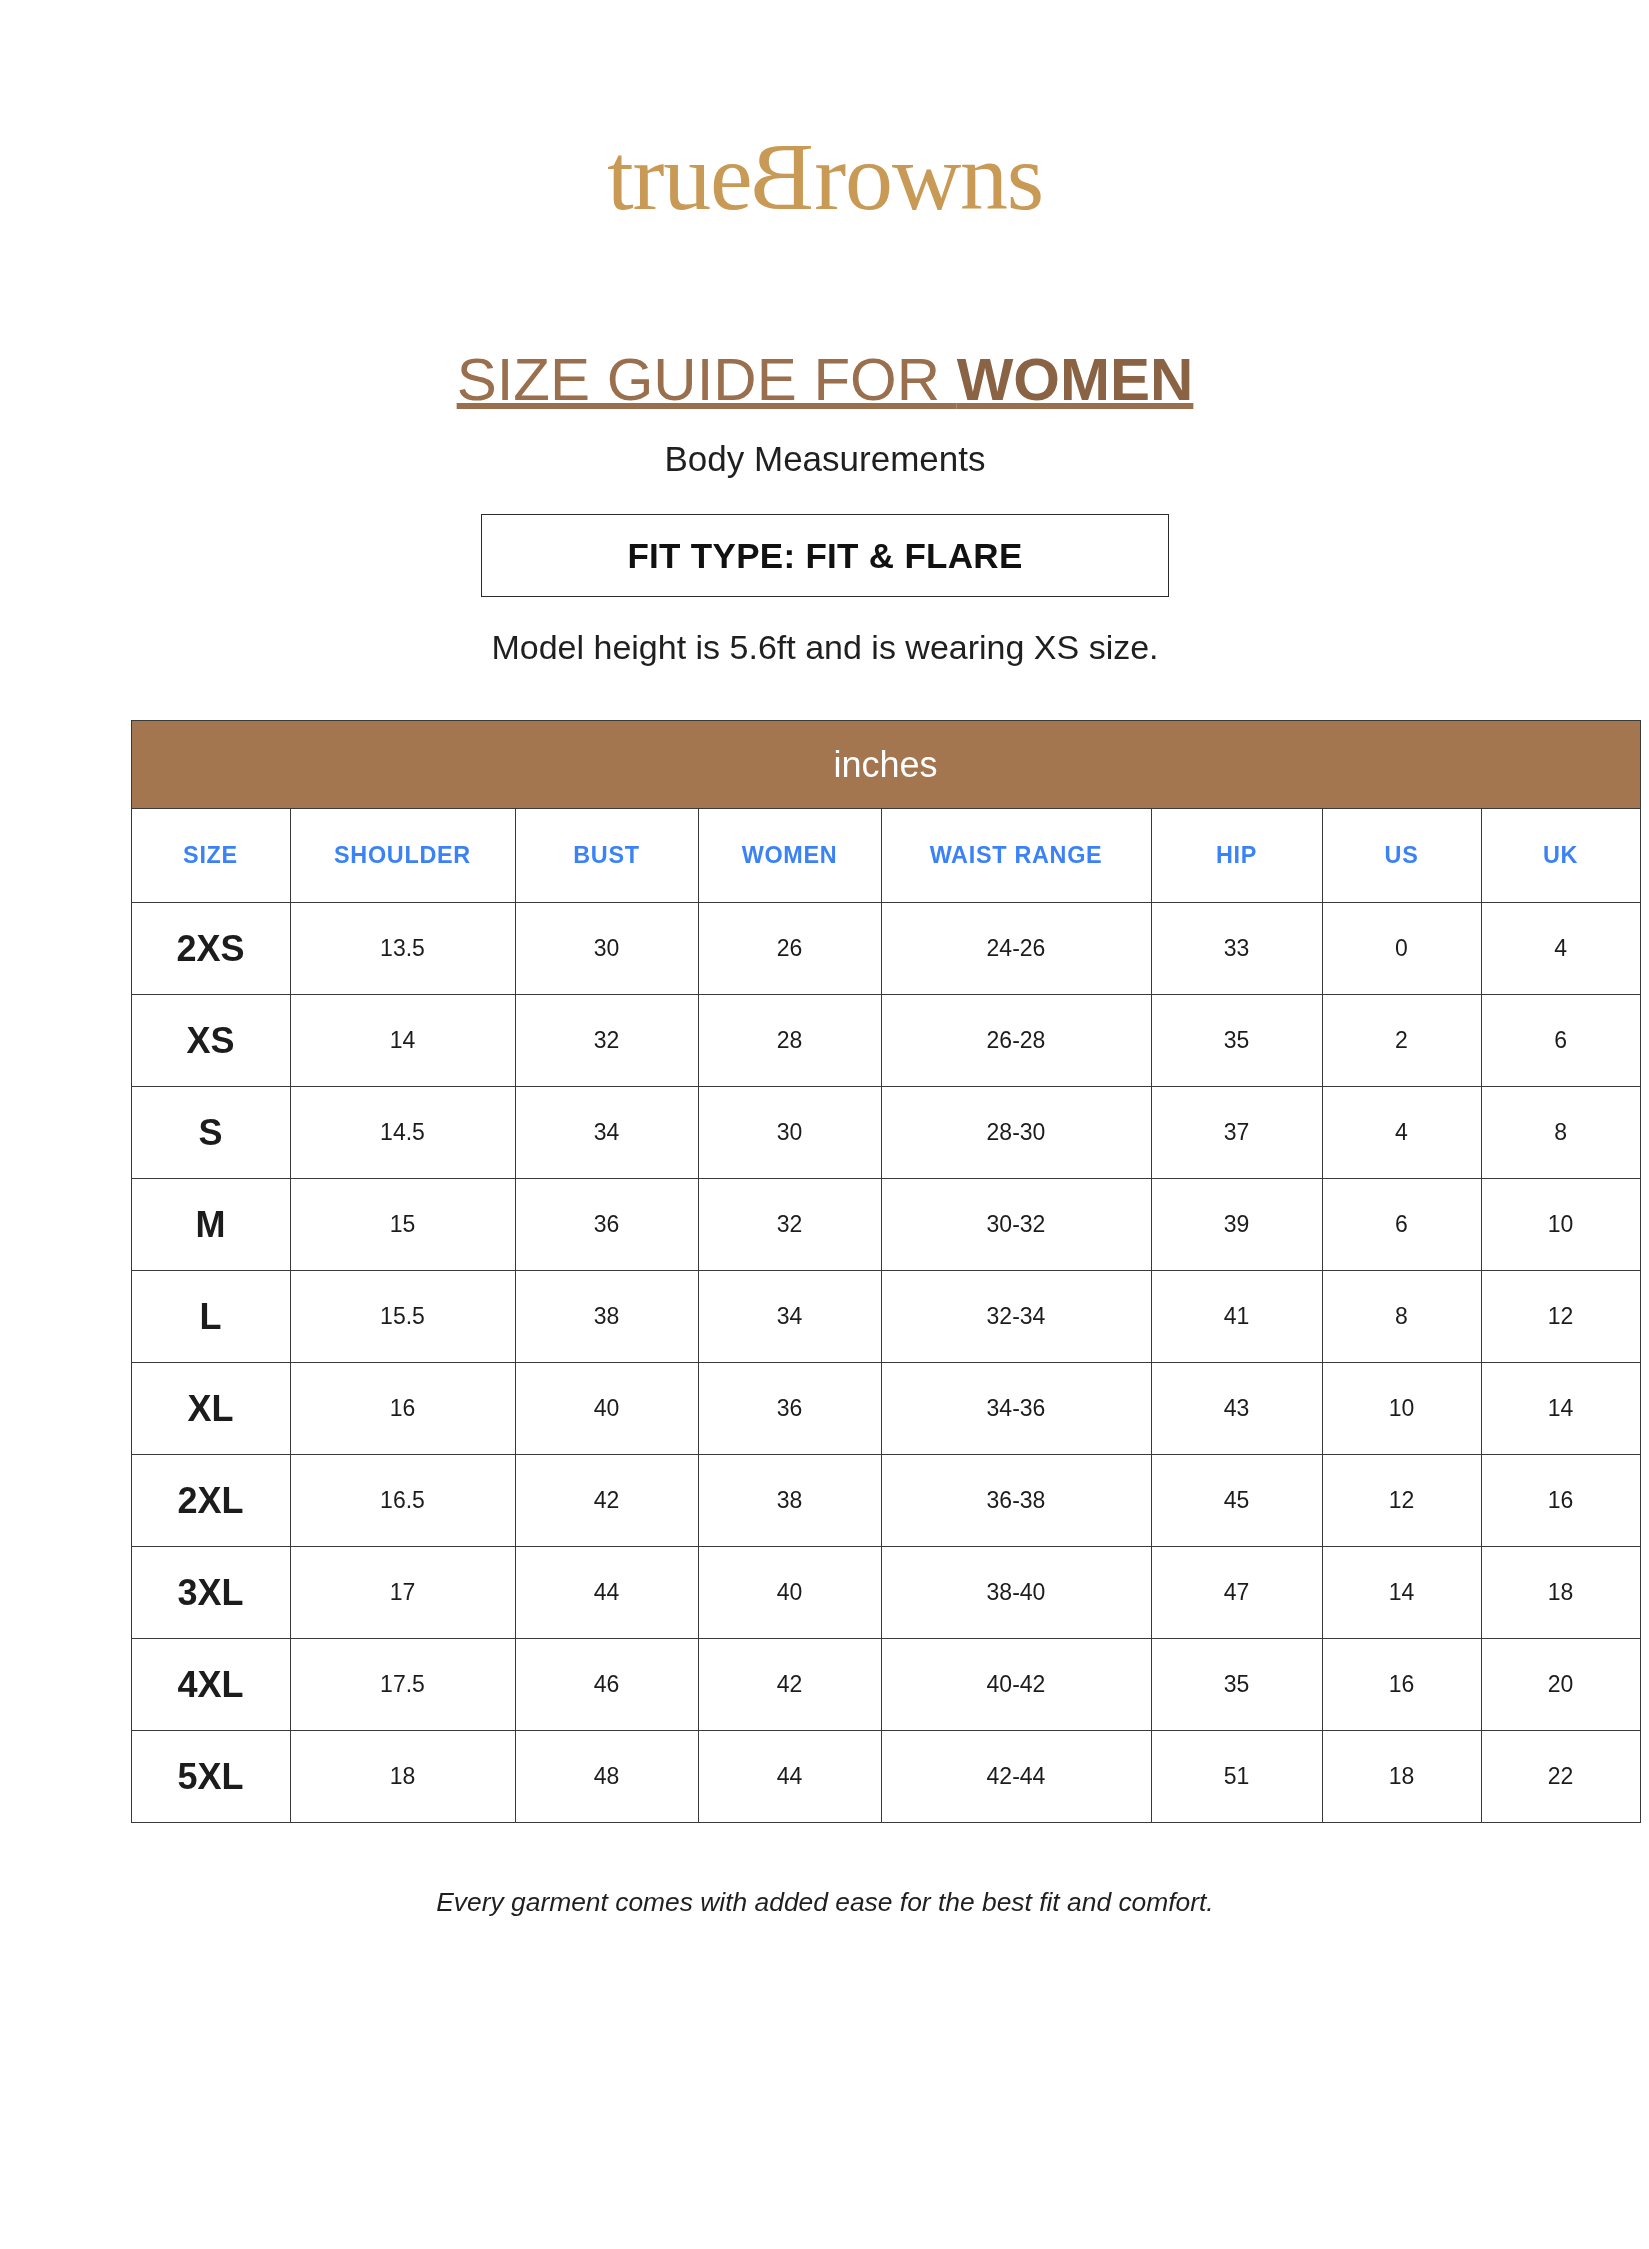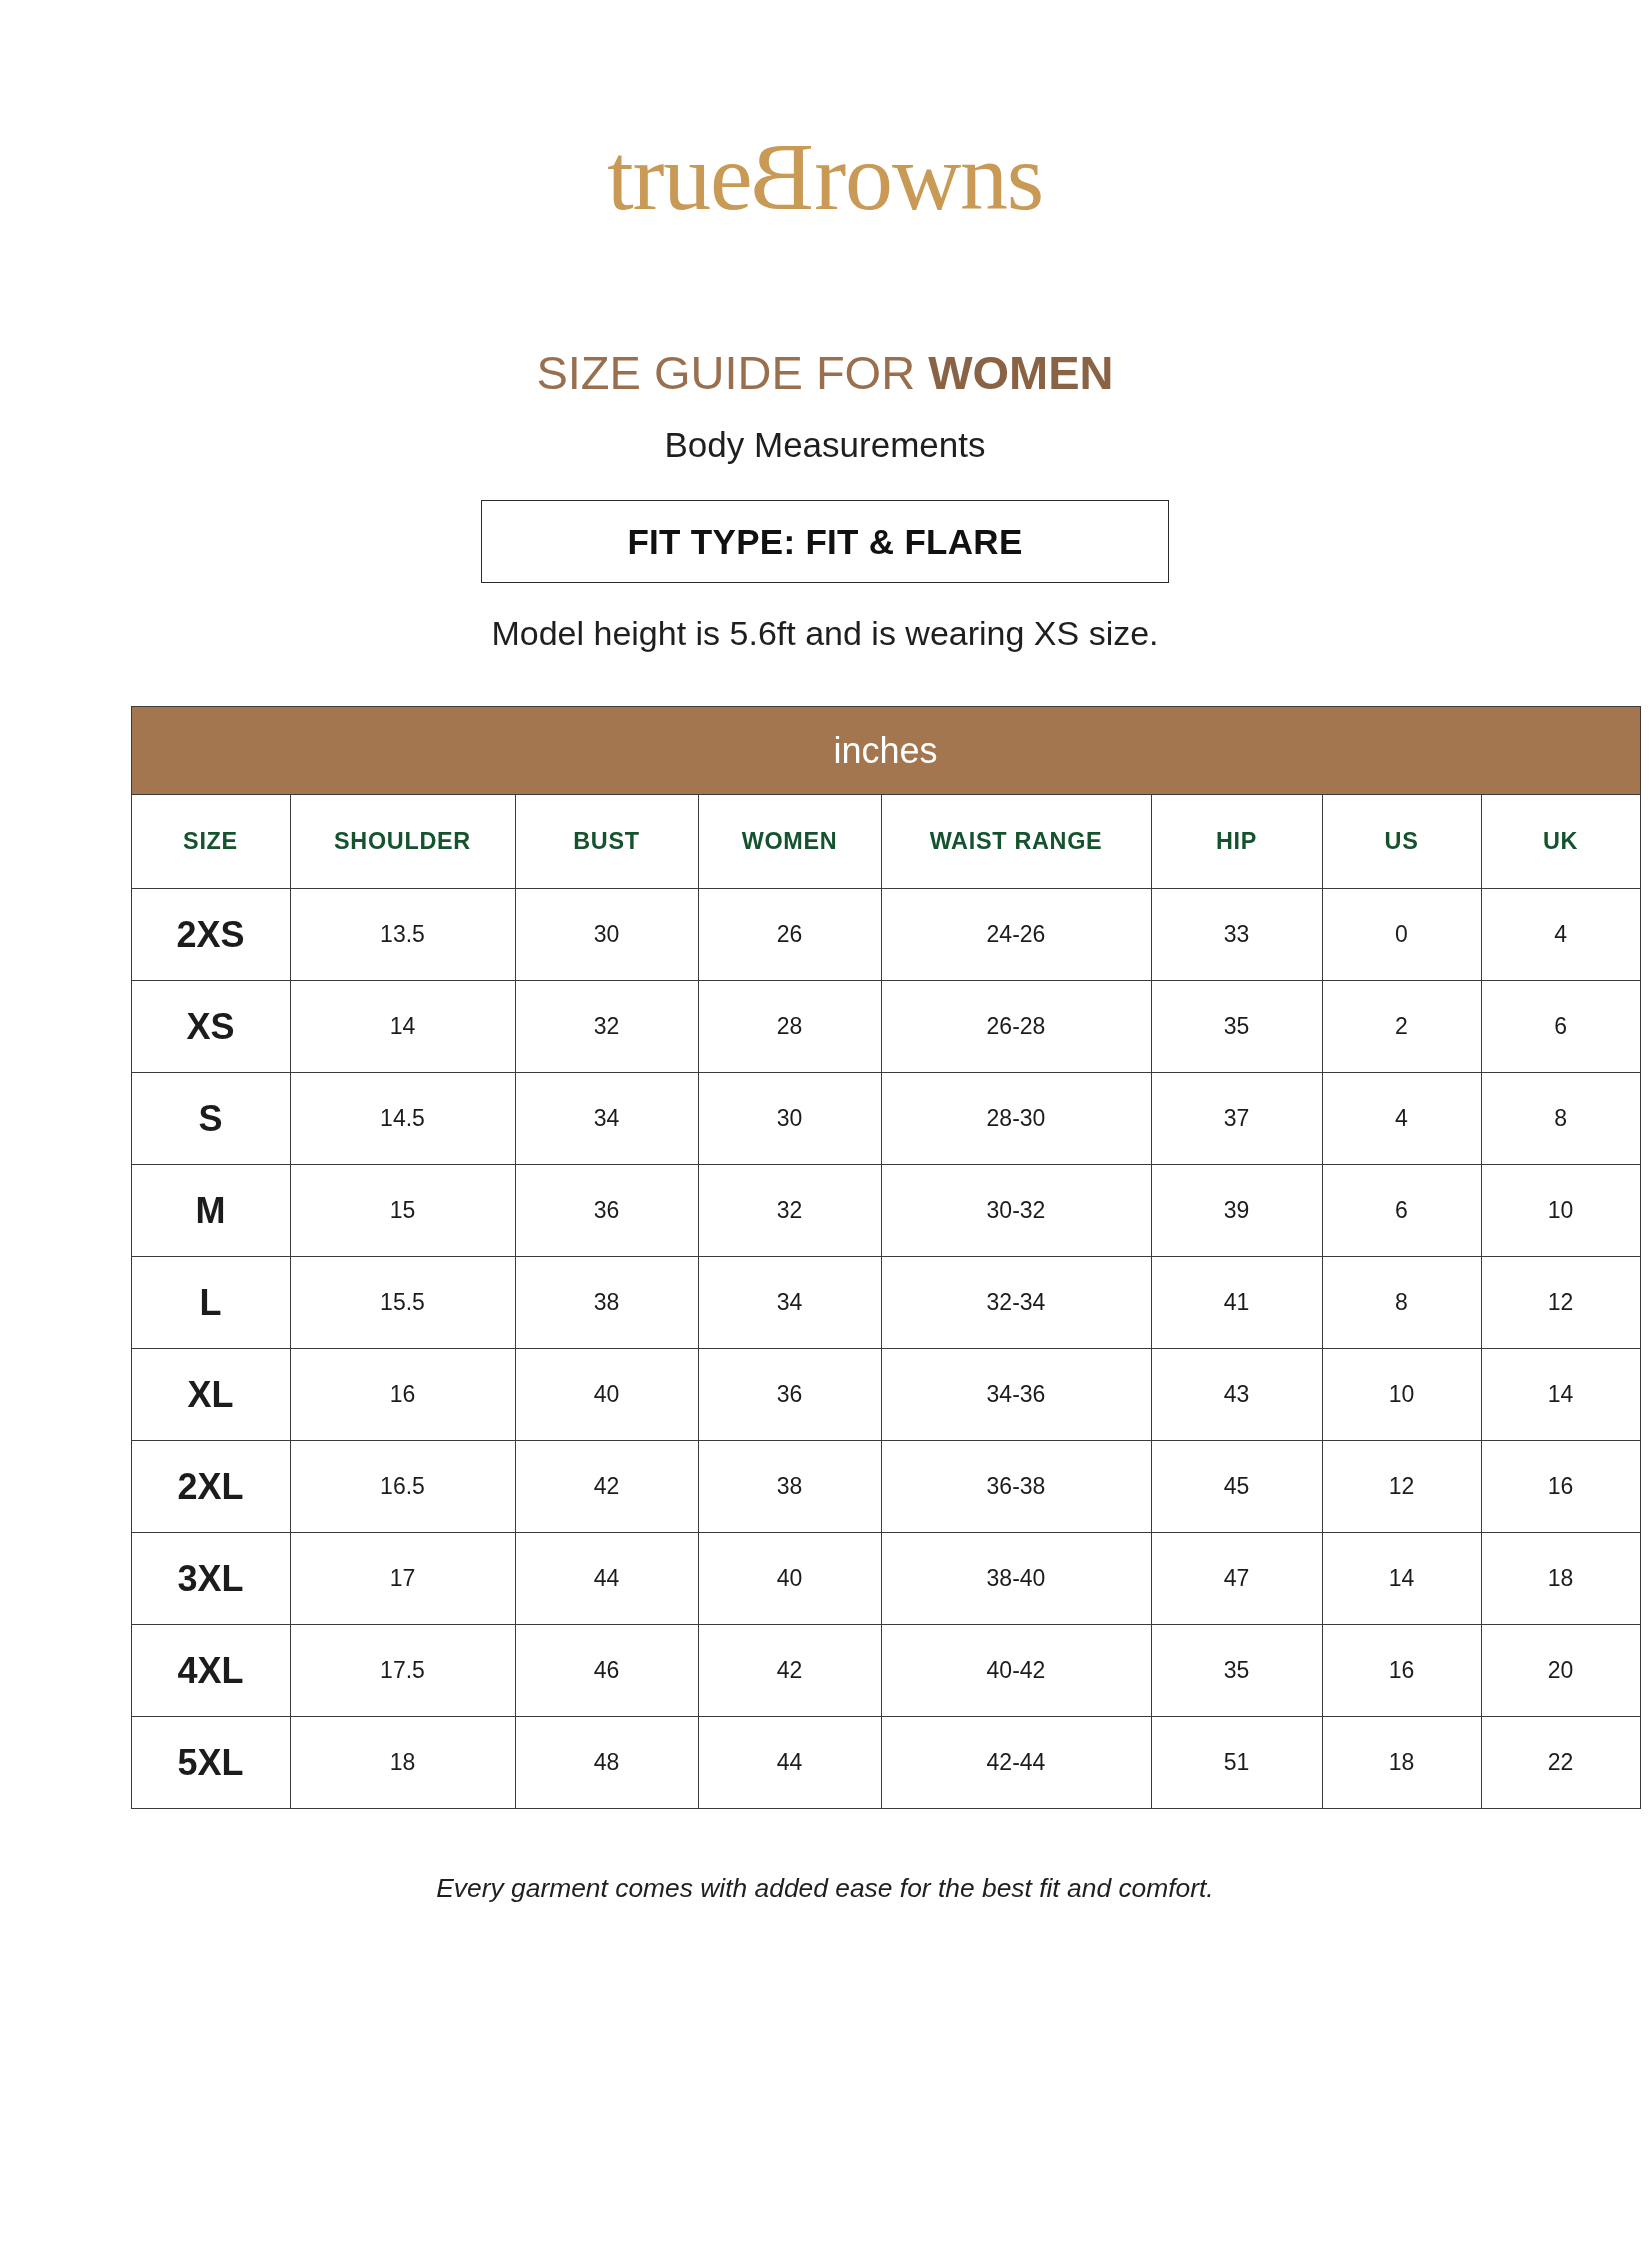--- a/index.html
+++ b/index.html
@@ -38,25 +38,26 @@
   .logo .b-mark {
     display: inline-block;
     transform: scaleX(-1);
     color: #c99a55;
     font-weight: 400;
   }
 
   
   .title {
     margin-top: 120px;
-    font-size: 47px;
+    font-size: 60px;
     letter-spacing: 0px;
     color: #9a6f4d;
     font-weight: 400;
     text-align: right;
+    text-decoration: underline;
   }
   .title .bold {
     font-weight: 700;
     color: #8a6244;
   }
   .subtitle {
     margin-top: 25px;
     font-size: 35px;
     color: #1f1f1f;
     font-weight: 400;
@@ -109,21 +110,21 @@
     font-size: 36px;
     font-weight: 400;
     height: 85px;
     border: 1.2px solid #a3764f;
   }
   .head-row th {
     font-size: 23.4px;
     font-weight: 700;
     letter-spacing: 0.7px;
     height: 91px;
-    color: #14532d;
+    color: #3b82f6;
   }
   .body-row td {
     height: 89px;
     font-size: 23px;
     color: #1c1c1c;
     font-weight: 400;
   }
   .body-row td.size-cell {
     font-size: 36px;
     font-weight: 700;

